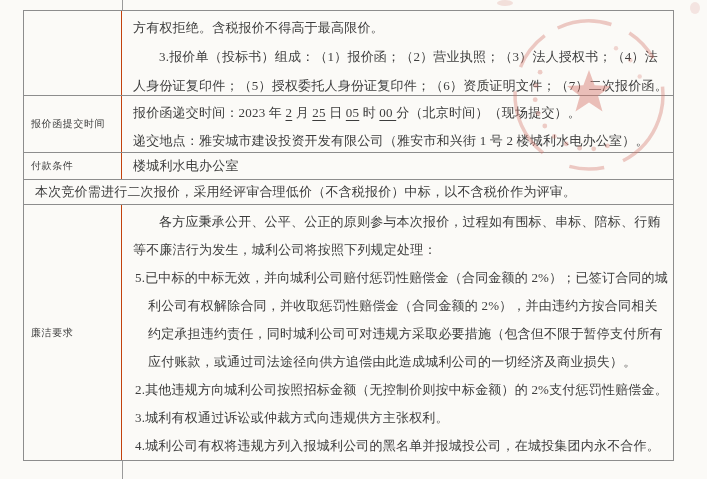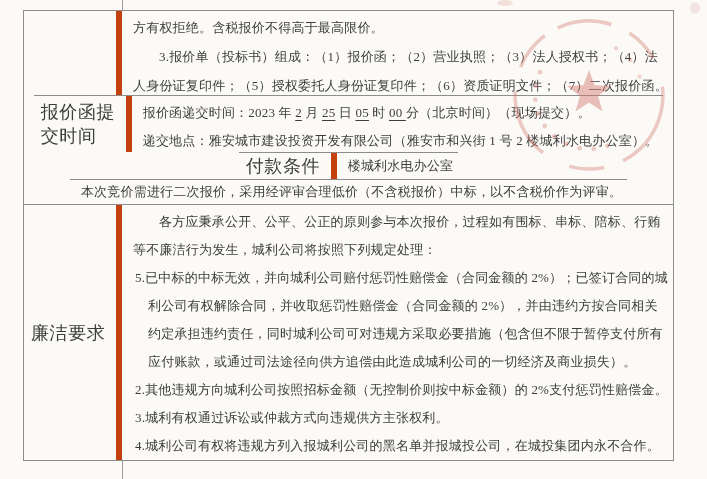--- a/index.html
+++ b/index.html
@@ -5,34 +5,34 @@
   html,body{margin:0;padding:0;}
   .page{
     position:relative;width:707px;height:479px;overflow:hidden;
     background:#fbfaf7;
     font-family:"Liberation Serif","DejaVu Serif",serif;
     color:#3d3d3d;
   }
   .doc-table{
     position:absolute;left:23px;top:10px;width:651px;height:451px;
     box-sizing:border-box;border:1px solid #8d8d8d;
-    display:flex;flex-direction:column;align-items:center;
+    display:flex;flex-direction:column;
   }
   .row{display:flex;border-top:1px solid #8d8d8d;box-sizing:border-box;}
   .row:first-child{border-top:none;}
   .r1{height:84px;}
   .r2{height:57px;}
   .r3{height:30px;}
   .r4{height:27px;}
   .r5{flex:1;}
   .label-cell{
     flex:0 0 98px;width:98px;box-sizing:border-box;
-    border-right:6px solid #c2410c;
+    border-right:1px solid #c2410c;
     display:flex;align-items:center;padding-left:7px;
-    font-size:18px;letter-spacing:0.6px;
+    font-size:10px;letter-spacing:0.6px;
   }
   .content-cell{
     flex:1;box-sizing:border-box;min-width:0;
     padding:0 5px 0 11px;
     font-size:13px;letter-spacing:0.2px;
   }
   .r1 .content-cell{line-height:29px;padding-top:2px;}
   .r2 .content-cell{line-height:28px;padding-top:3px;}
   .r3 .content-cell,.r4 .content-cell{display:flex;align-items:center;line-height:16px;}
   .r5 .content-cell{line-height:28px;padding-top:3px;}

